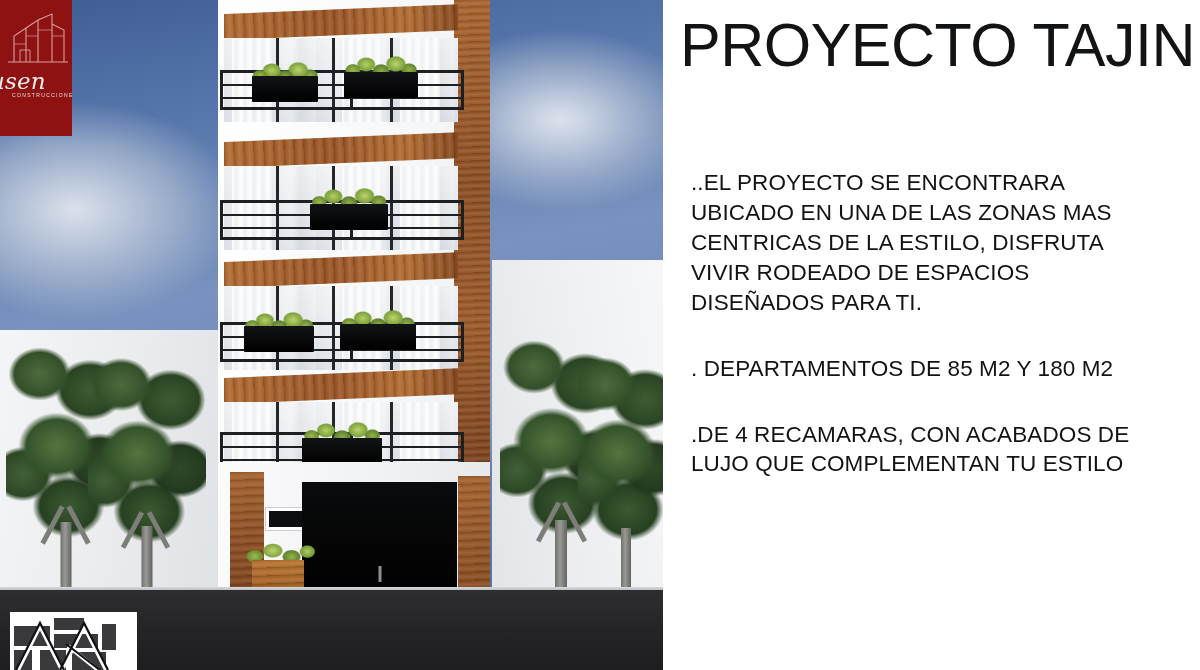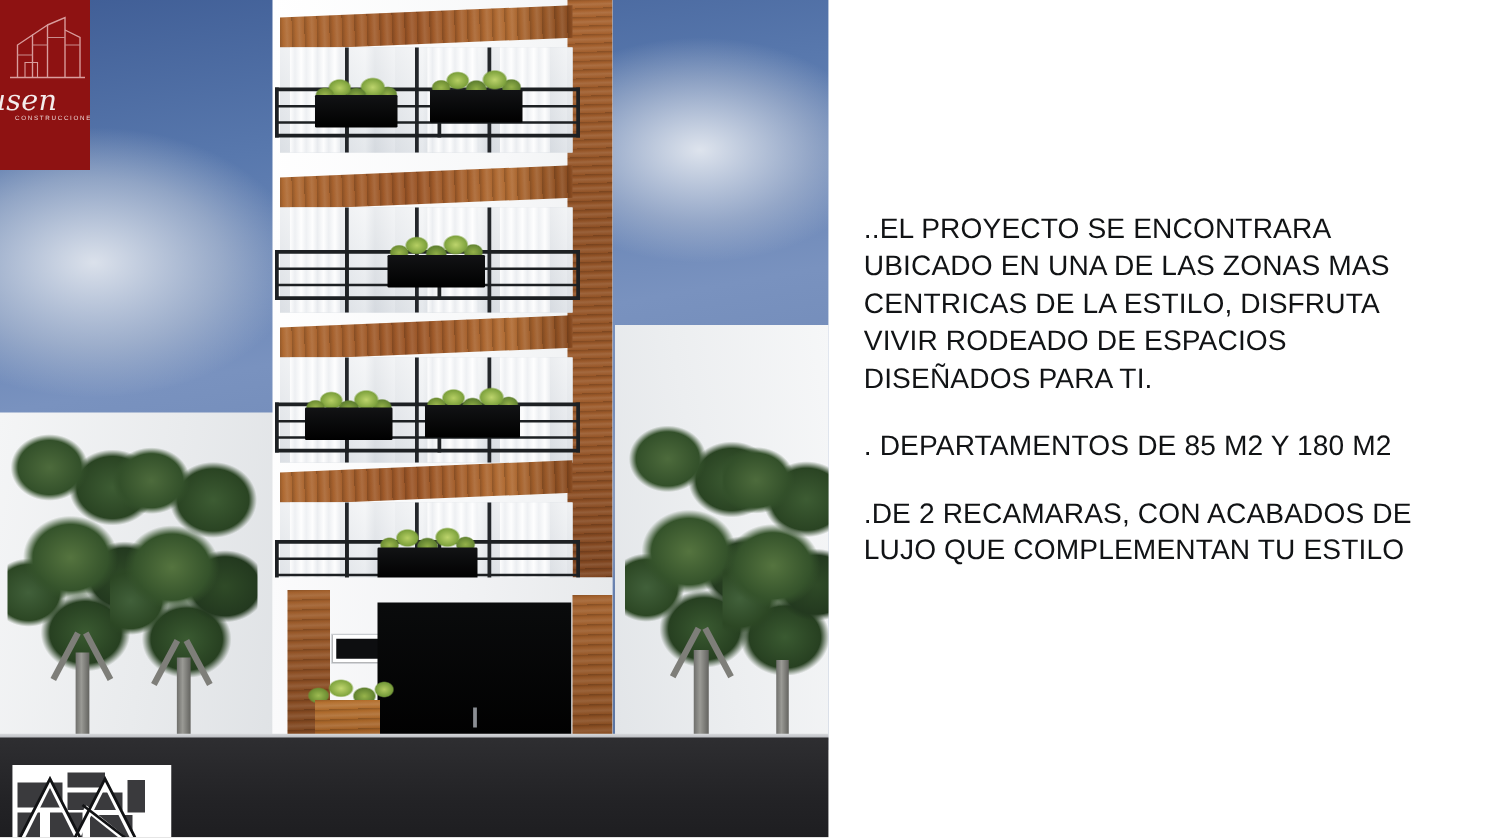--- a/index.html
+++ b/index.html
@@ -199,21 +199,21 @@
   .title {
     position:absolute; left:17px; top:14px; width:520px;
     font-size:61px; font-weight:400; letter-spacing:-.5px;
     color:#111315; line-height:1.02; white-space:nowrap;
   }
   .body-block { position:absolute; left:28px; top:168px; width:470px; }
   .para {
     font-size:22.5px; font-weight:400; color:#111315;
     line-height:1.33; letter-spacing:.1px;
   }
-  .para + .para { margin-top:24px; }
+  .para + .para { margin-top:36px; }
 </style>
 </head>
 <body>
 
 <div class="photo">
 
   <div class="sky"></div>
   <div class="wall-left"></div>
   <div class="wall-right"></div>
 
@@ -378,18 +378,19 @@
       <g stroke="#111214" stroke-width="2.2" fill="none">
         <path d="M6 58 L30 11 L54 58"></path>
         <path d="M50 58 L74 11 L98 58"></path>
         <path d="M56 32 L90 58"></path>
       </g>
     </svg>
   </div>
 </div>
 
 <div class="pane">
+  <h1 class="title">PROYECTO TAJIN</h1>
   <div class="body-block">
     <p class="para">..EL PROYECTO SE ENCONTRARA UBICADO EN UNA DE LAS ZONAS MAS CENTRICAS DE LA ESTILO, DISFRUTA VIVIR RODEADO DE ESPACIOS DISEÑADOS PARA TI.</p>
     <p class="para">. DEPARTAMENTOS DE 85 M2 Y 180 M2</p>
-    <p class="para">.DE 2 RECAMARAS, CON ACABADOS DE LUJO QUE COMPLEMENTAN TU ESTILO</p>
+    <p class="para">.DE 4 RECAMARAS, CON ACABADOS DE LUJO QUE COMPLEMENTAN TU ESTILO</p>
   </div>
 </div>
 
 </body></html>

